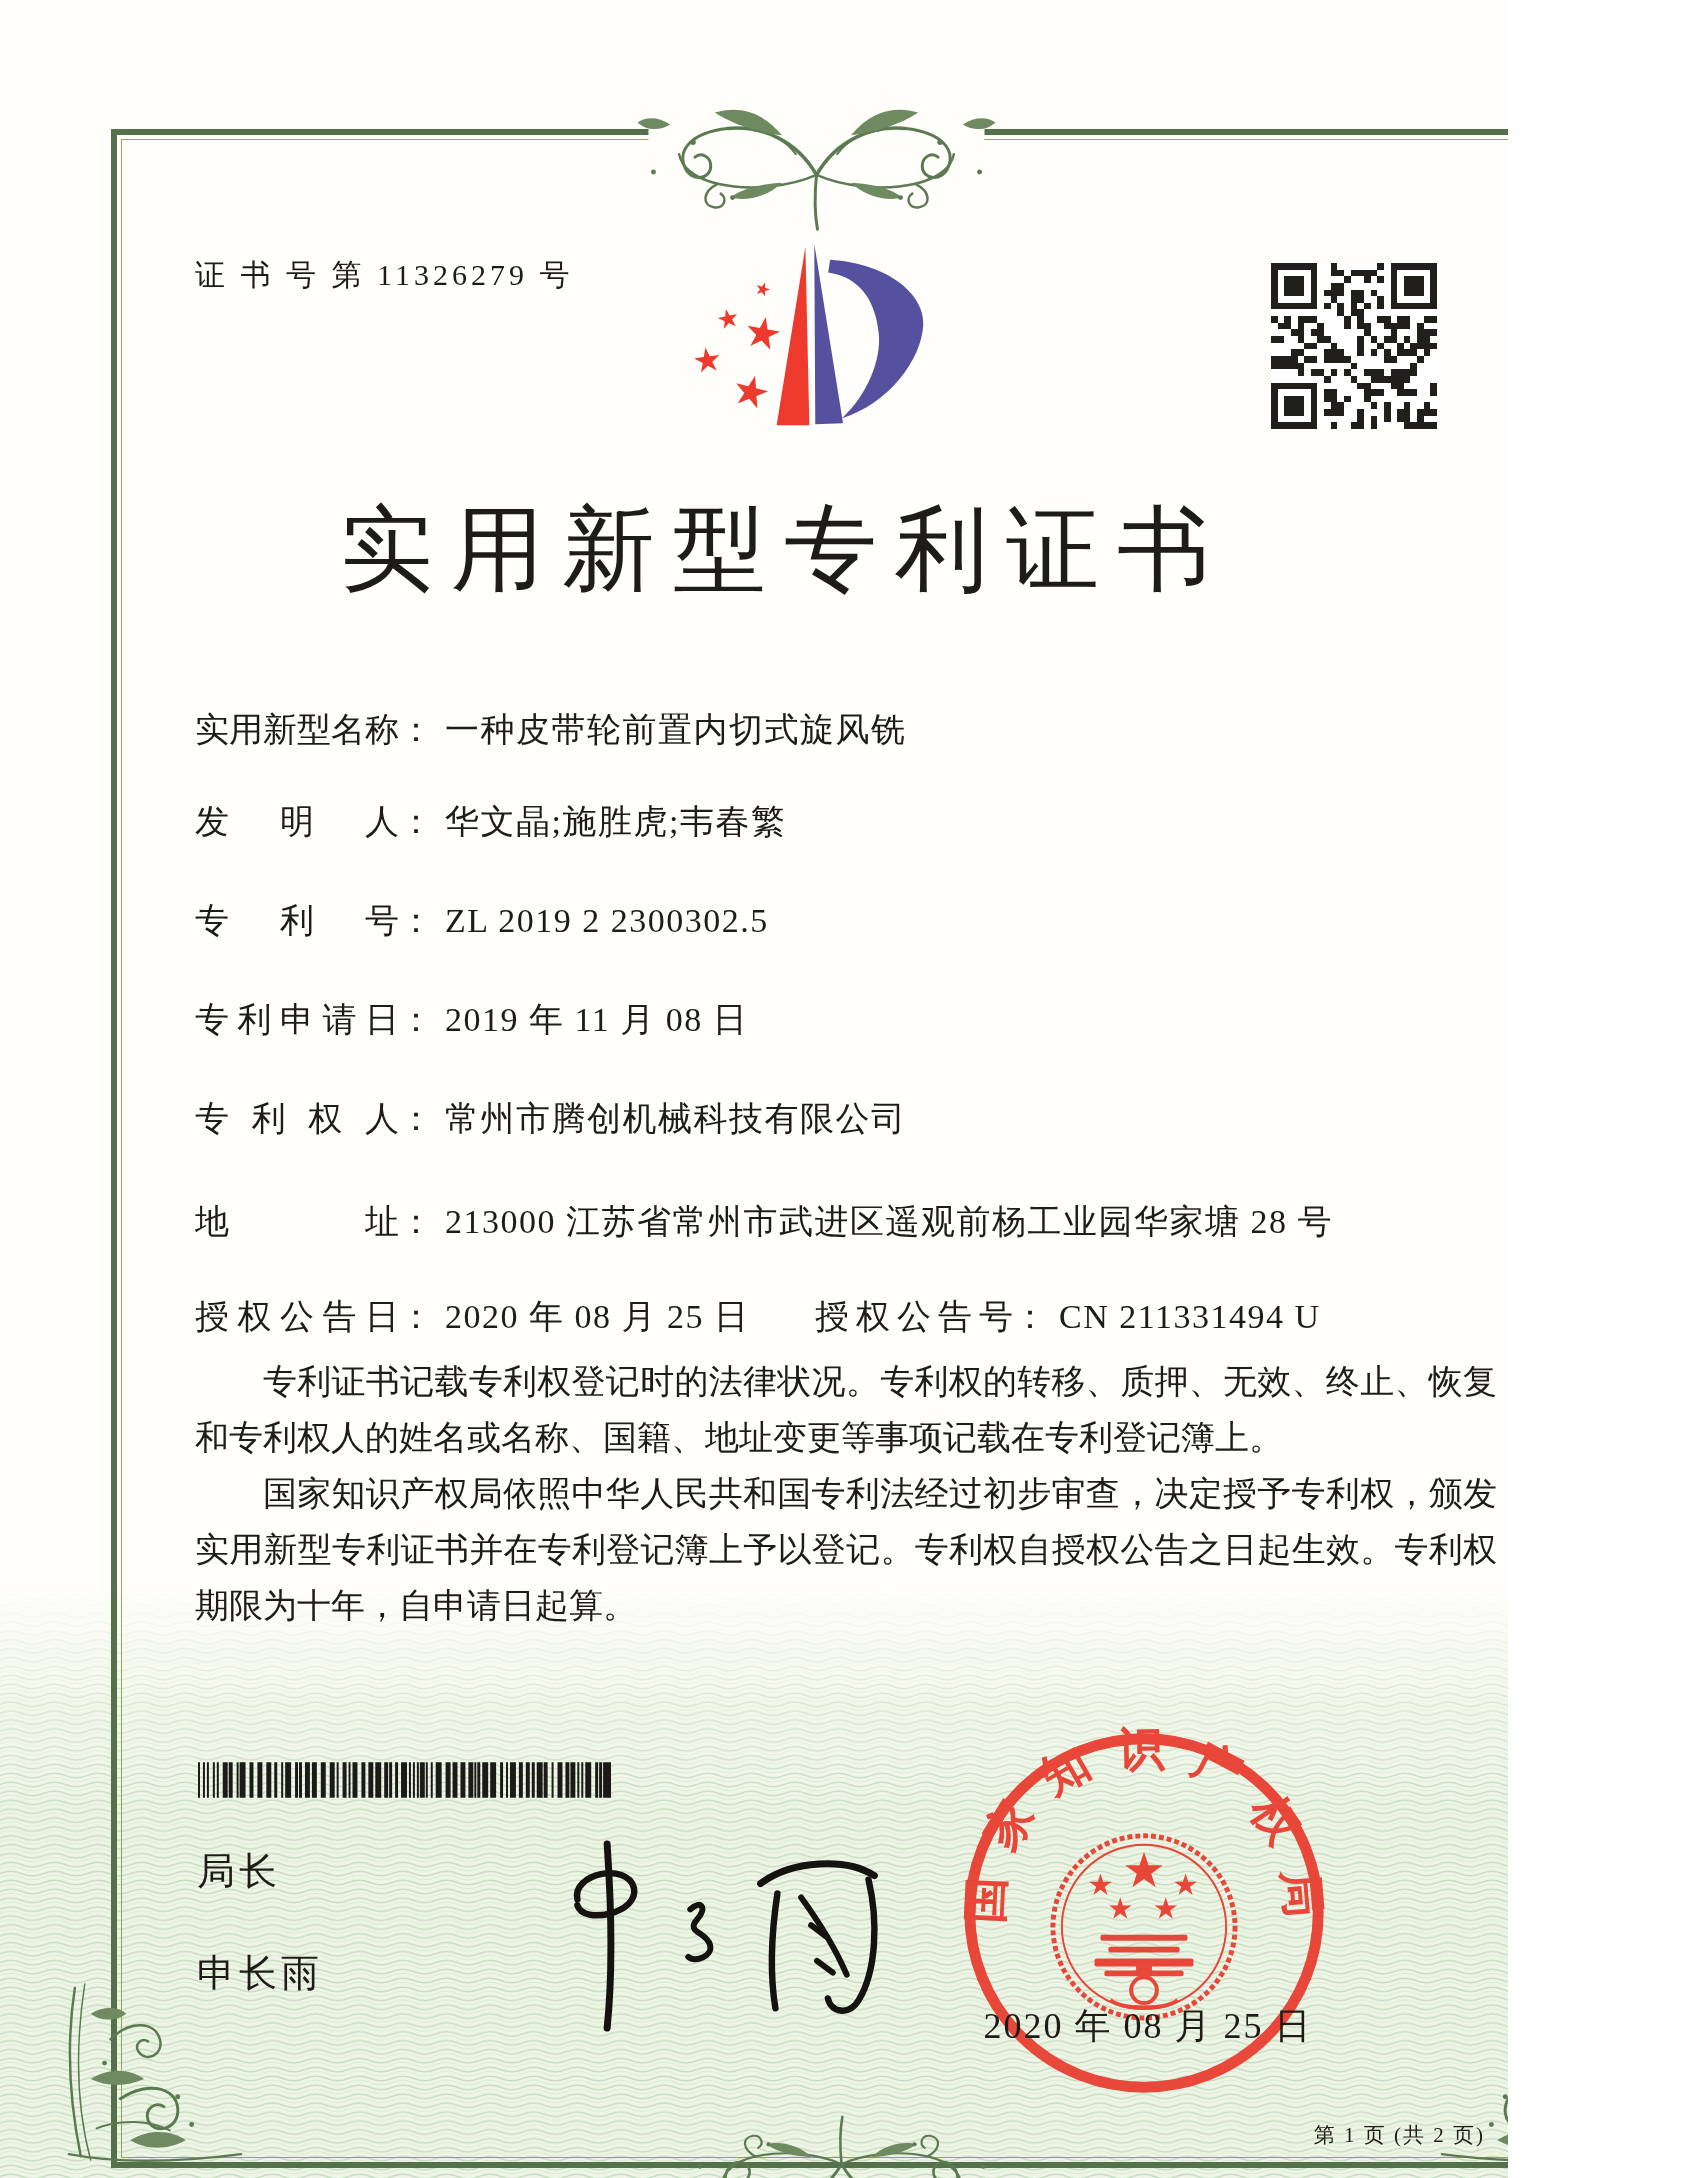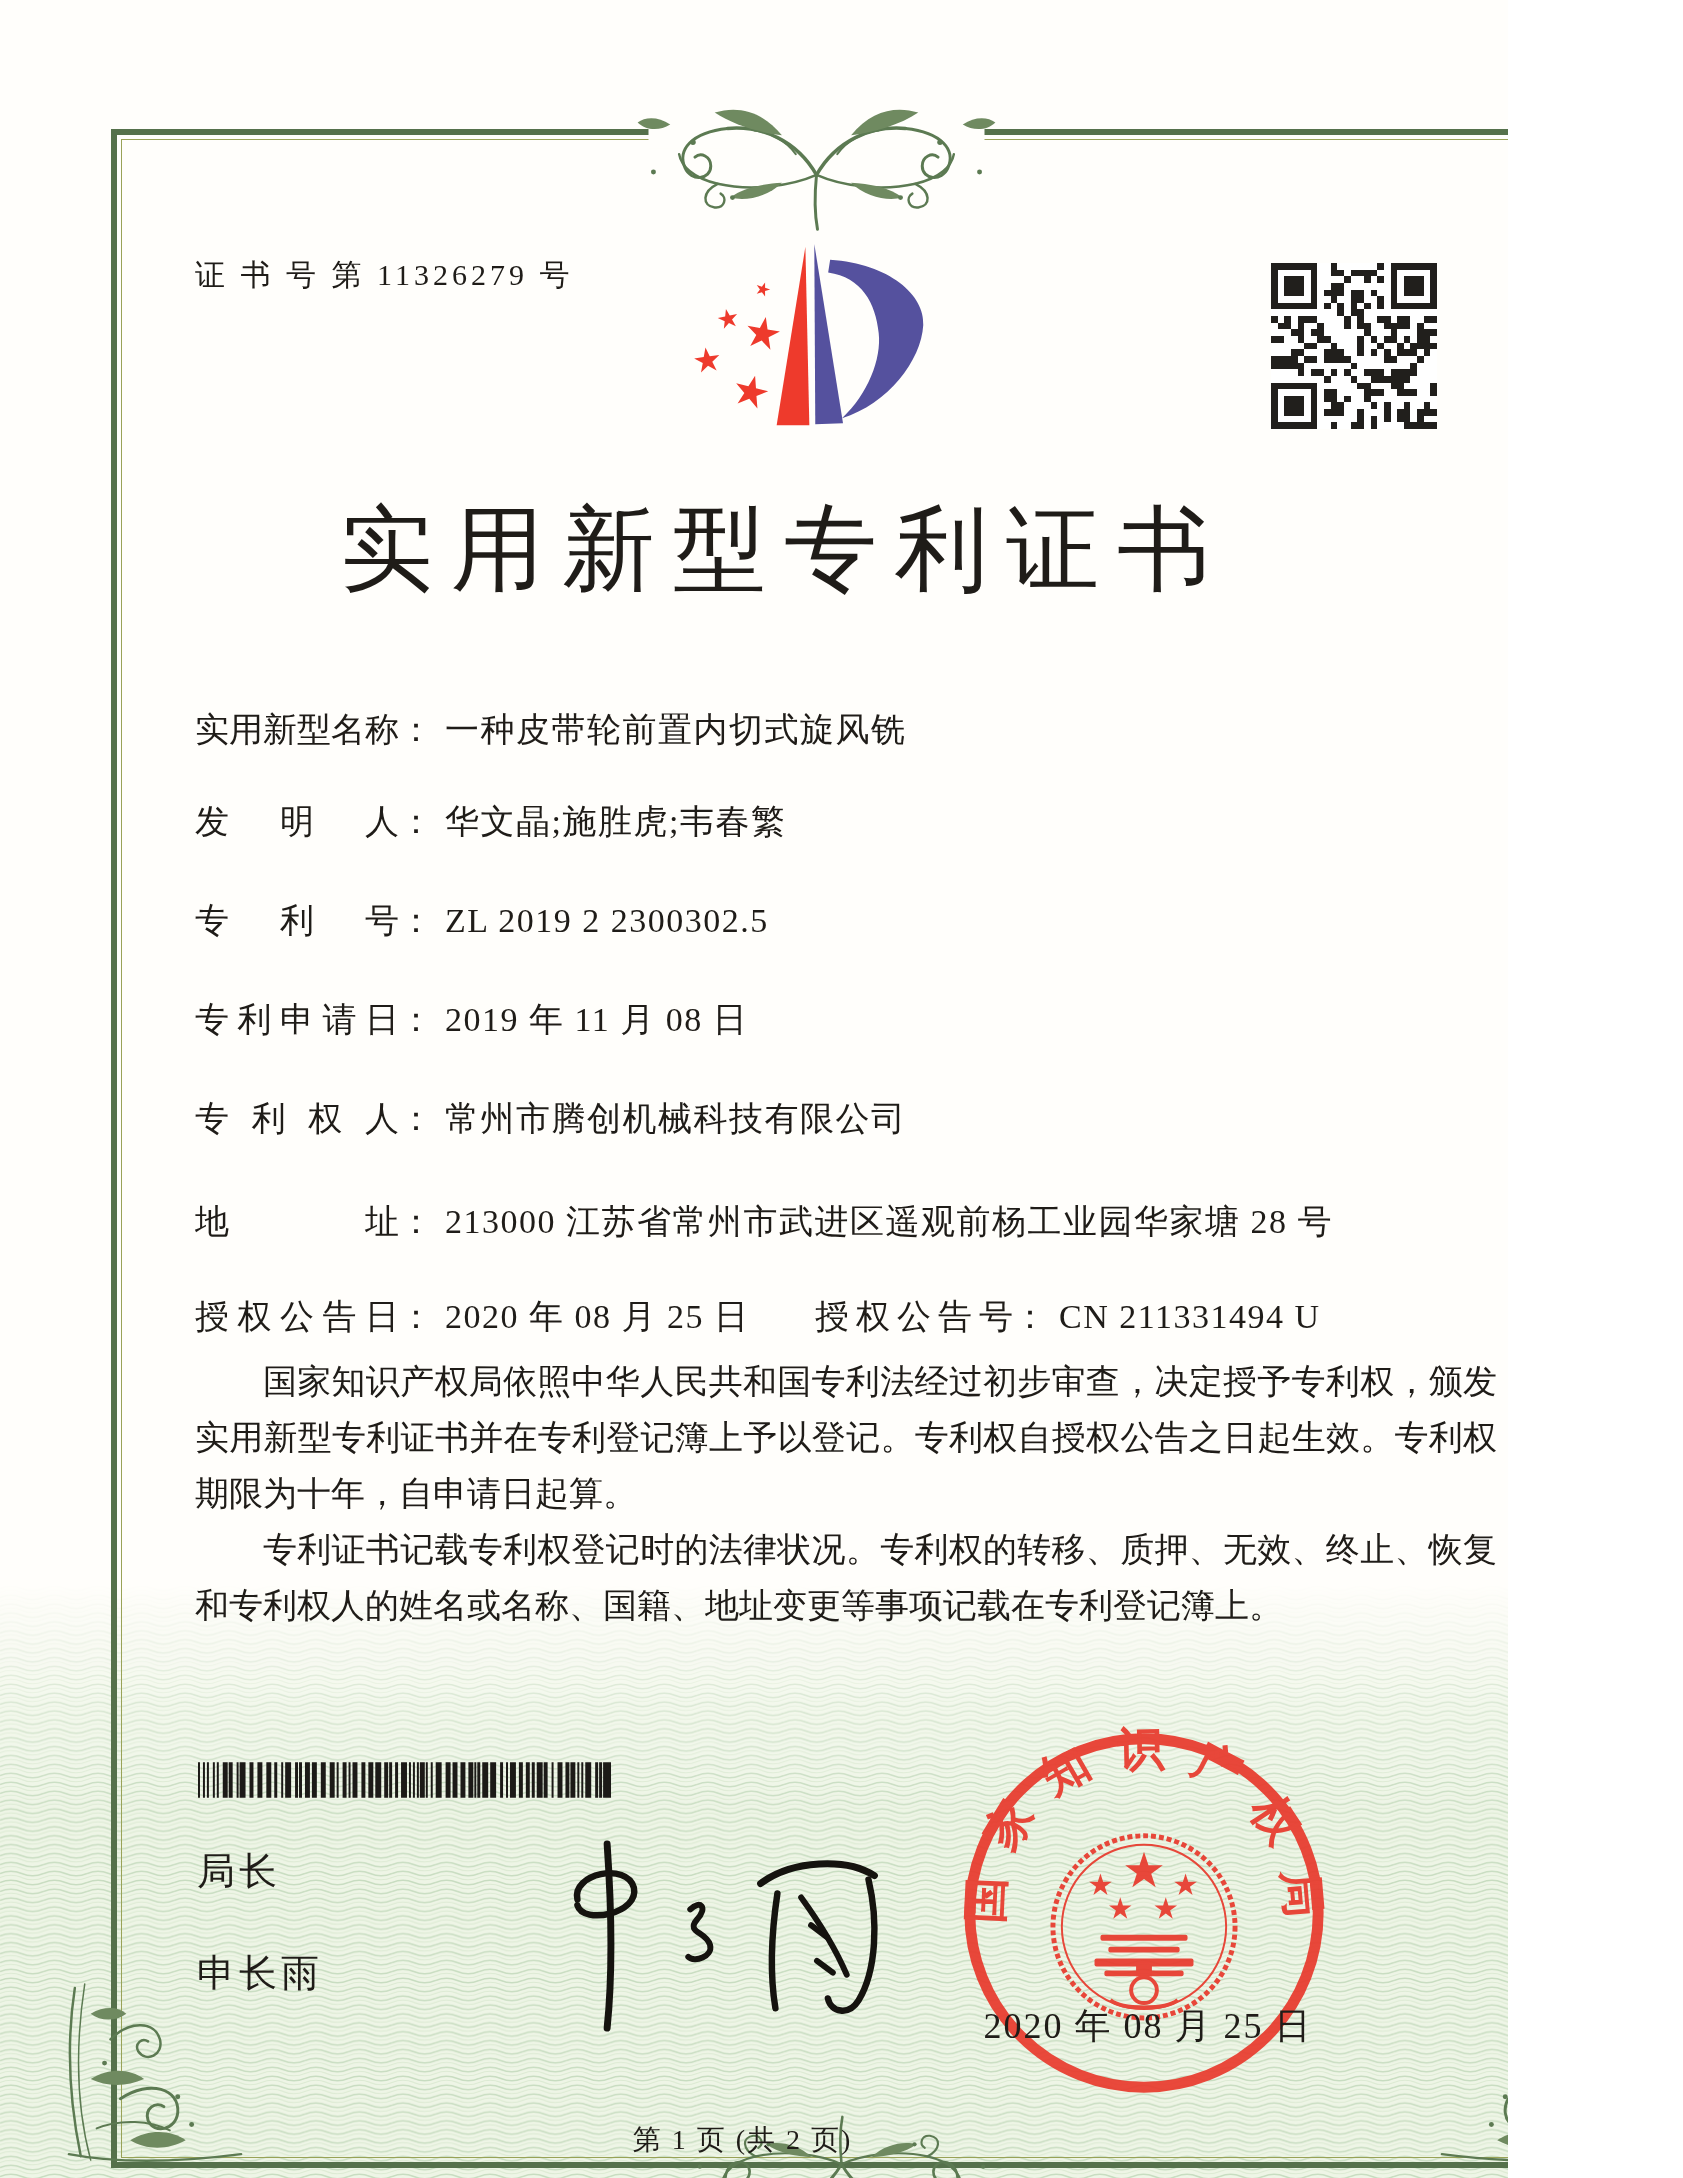--- a/index.html
+++ b/index.html
@@ -23,21 +23,21 @@
   .fvalue{letter-spacing:1.5px;}
   .pair2{position:absolute;left:620px;top:0;white-space:nowrap;}
   .pair2 .flabel{width:198px;}
   
   #bodytext{left:195px;top:1354px;width:1302px;font-size:34px;line-height:56px;text-align:justify;}
   #bodytext p{margin:0;text-indent:2em;}
   
   #officer-title{left:197px;top:1846px;font-size:38px;letter-spacing:4px;}
   #officer-name{left:197px;top:1948px;font-size:38px;letter-spacing:4px;}
   #sealdate{left:950px;top:2002px;width:396px;text-align:center;font-size:36px;letter-spacing:2px;z-index:6;}
-  #pageinfo{left:0;top:2121px;width:1485px;text-align:center;font-size:28px;letter-spacing:2px;}
+  #pageinfo{left:0;top:2121px;width:1485px;text-align:right;font-size:21px;letter-spacing:2px;}
   svg{display:block;}
 </style>
 </head>
 <body>
 
 <div id="page">
 
   <svg class="abs" style="left:0;top:1584px;" width="1683" height="594" viewBox="0 0 1700 600">
     <defs>
       <pattern id="wv1" width="44" height="9" patternUnits="userSpaceOnUse">
@@ -183,22 +183,22 @@
     <span class="flabel">地址</span><span class="colon">：</span><span class="fvalue">213000 江苏省常州市武进区遥观前杨工业园华家塘 28 号</span>
   </div>
   <div class="row" style="top:1295px">
     <span class="flabel">授权公告日</span><span class="colon">：</span><span class="fvalue">2020 年 08 月 25 日</span>
     <span class="pair2">
       <span class="flabel">授权公告号</span><span class="colon">：</span><span class="fvalue">CN 211331494 U</span>
     </span>
   </div>
 
   <div class="abs" id="bodytext">
+    <p>专利证书记载专利权登记时的法律状况。专利权的转移、质押、无效、终止、恢复和专利权人的姓名或名称、国籍、地址变更等事项记载在专利登记簿上。</p>
     <p>国家知识产权局依照中华人民共和国专利法经过初步审查，决定授予专利权，颁发实用新型专利证书并在专利登记簿上予以登记。专利权自授权公告之日起生效。专利权期限为十年，自申请日起算。</p>
-    <p>专利证书记载专利权登记时的法律状况。专利权的转移、质押、无效、终止、恢复和专利权人的姓名或名称、国籍、地址变更等事项记载在专利登记簿上。</p>
   </div>
 
   <svg class="abs" id="barcode" style="left:198px;top:1762px;" width="414" height="36" viewBox="0 0 418 36">
     <path id="bcpath" d="M0 0h2v36h-2zM5 0h2v36h-2zM9 0h2v36h-2zM15 0h2v36h-2zM19 0h2v36h-2zM25 0h5v36h-5zM31 0h4v36h-4zM39 0h2v36h-2zM42 0h6v36h-6zM52 0h4v36h-4zM60 0h5v36h-5zM69 0h5v36h-5zM77 0h3v36h-3zM84 0h2v36h-2zM88 0h6v36h-6zM98 0h3v36h-3zM102 0h3v36h-3zM108 0h5v36h-5zM115 0h5v36h-5zM124 0h5v36h-5zM133 0h5v36h-5zM140 0h2v36h-2zM146 0h4v36h-4zM152 0h2v36h-2zM156 0h5v36h-5zM165 0h4v36h-4zM172 0h5v36h-5zM179 0h6v36h-6zM188 0h4v36h-4zM193 0h3v36h-3zM199 0h3v36h-3zM205 0h6v36h-6zM213 0h2v36h-2zM217 0h2v36h-2zM221 0h2v36h-2zM224 0h5v36h-5zM230 0h2v36h-2zM235 0h2v36h-2zM240 0h6v36h-6zM250 0h5v36h-5zM257 0h5v36h-5zM265 0h5v36h-5zM273 0h5v36h-5zM279 0h2v36h-2zM282 0h3v36h-3zM287 0h6v36h-6zM295 0h6v36h-6zM305 0h3v36h-3zM311 0h2v36h-2zM315 0h6v36h-6zM324 0h4v36h-4zM331 0h4v36h-4zM337 0h3v36h-3zM342 0h6v36h-6zM349 0h4v36h-4zM357 0h2v36h-2zM363 0h5v36h-5zM371 0h4v36h-4zM376 0h5v36h-5zM383 0h2v36h-2zM387 0h2v36h-2zM391 0h6v36h-6zM401 0h3v36h-3zM405 0h3v36h-3zM409 0h5v36h-5zM414 0h3v36h-3z" fill="#1c1a17"></path>
   </svg>
 
   <div class="abs" id="officer-title">局长</div>
   <div class="abs" id="officer-name">申长雨</div>
 
   <svg class="abs" style="left:520px;top:1822px;" width="396" height="238" viewBox="0 0 400 240">

